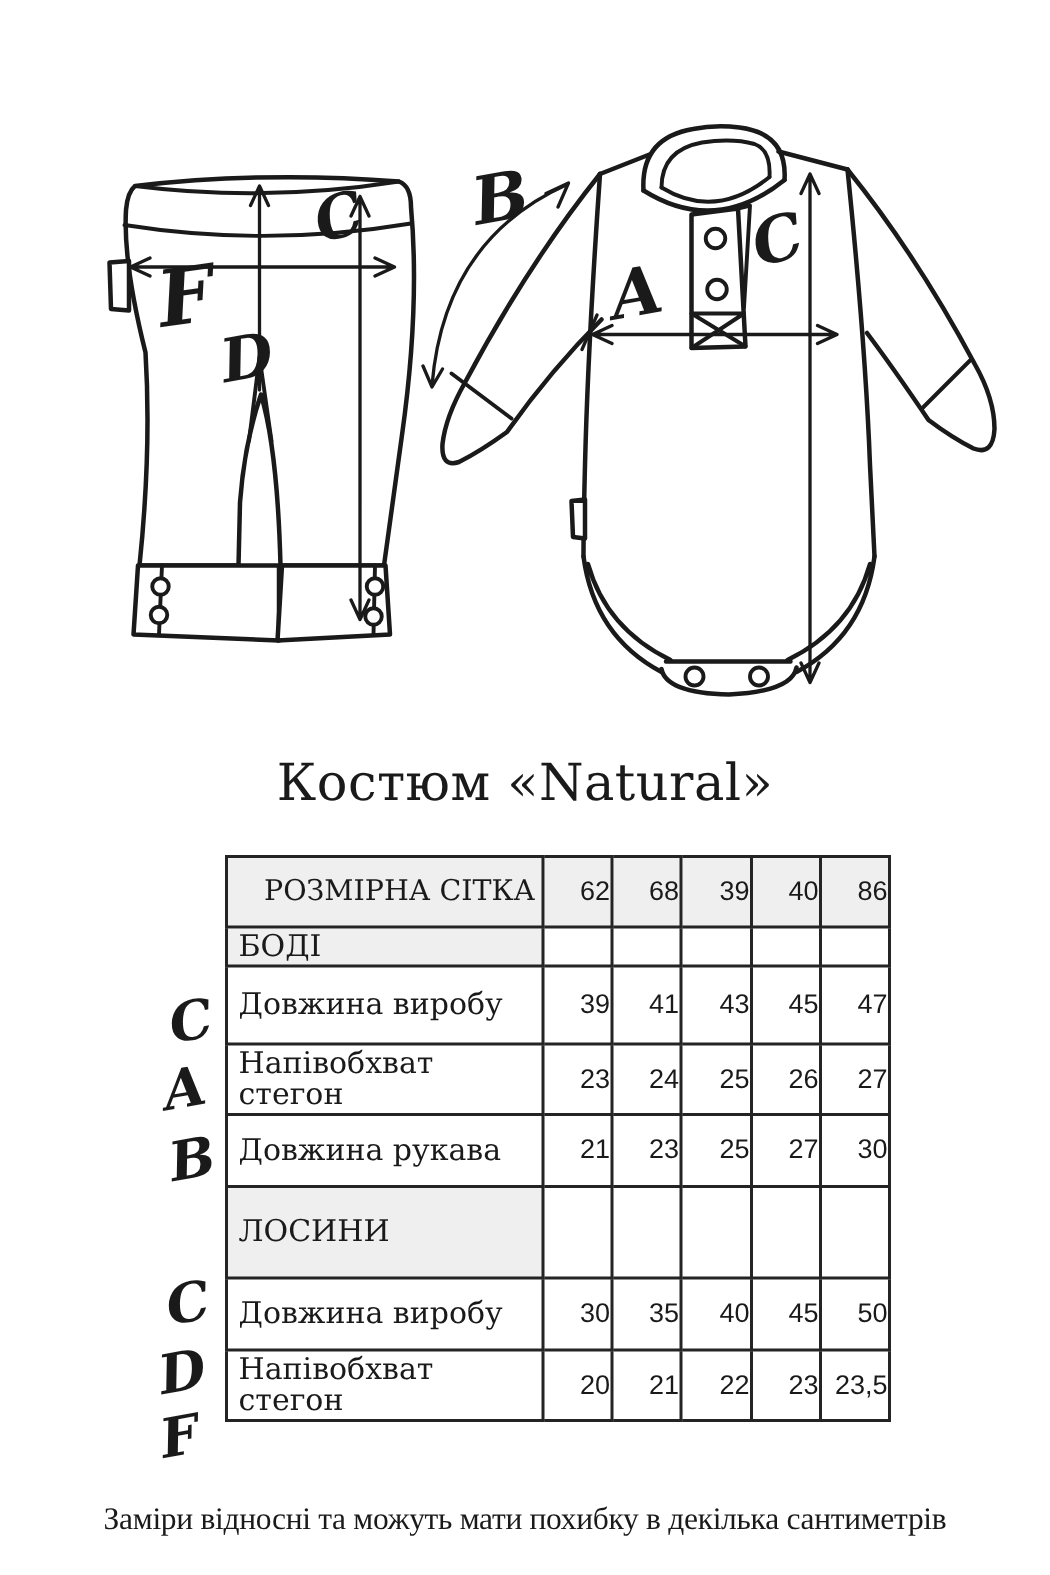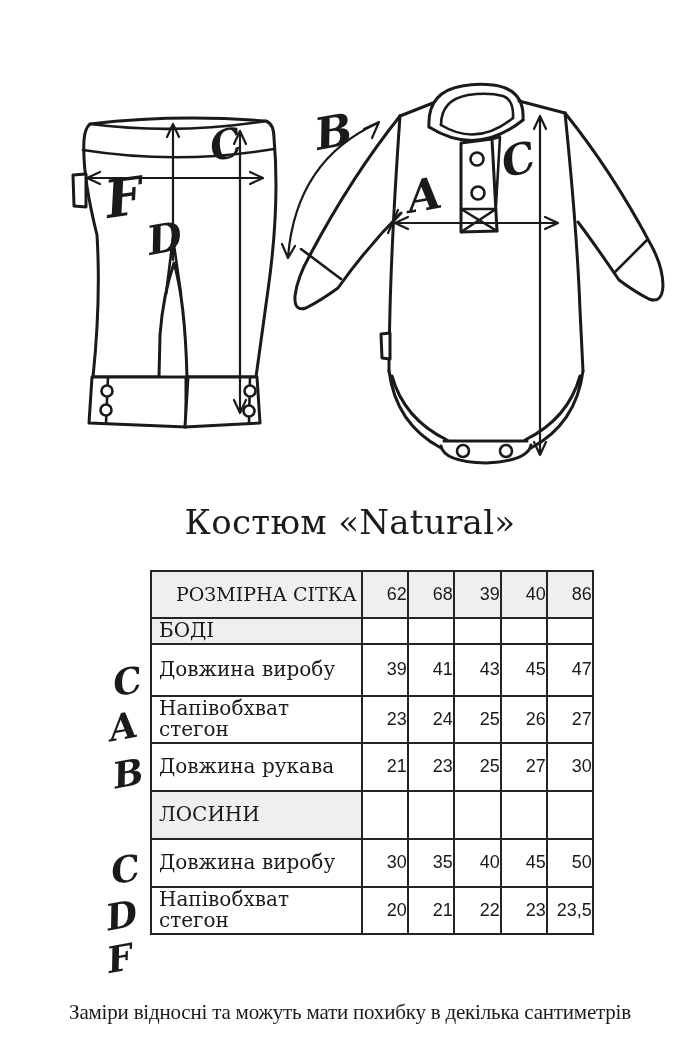--- a/index.html
+++ b/index.html
@@ -161,21 +161,21 @@
         <td class="num">27</td>
       </tr>
       <tr style="height:48px">
         <td class="lbl">Довжина рукава</td>
         <td class="num">21</td>
         <td class="num">23</td>
         <td class="num">25</td>
         <td class="num">27</td>
         <td class="num">30</td>
       </tr>
-      <tr style="height:48px">
+      <tr style="height:61px">
         <td class="lbl shade">ЛОСИНИ</td>
         <td class="num"></td>
           <td class="num"></td>
           <td class="num"></td>
           <td class="num"></td>
           <td class="num"></td>
       </tr>
       <tr style="height:48px">
         <td class="lbl">Довжина виробу</td>
         <td class="num">30</td>

